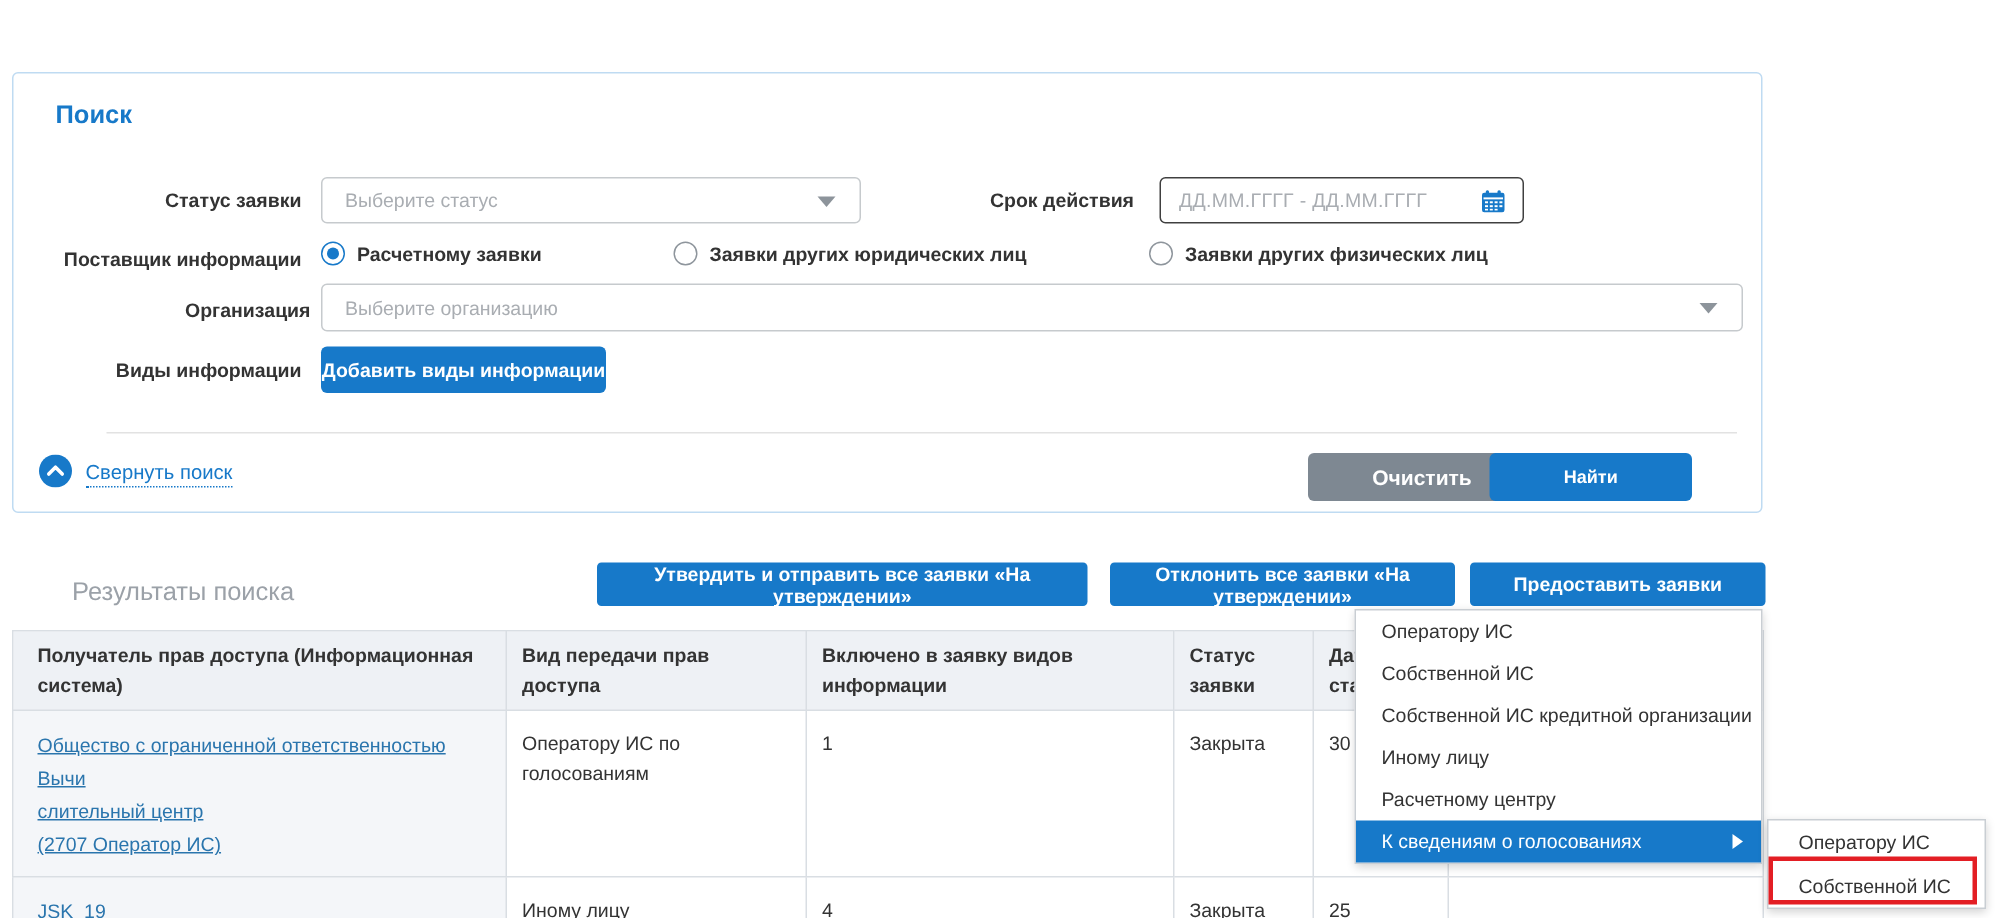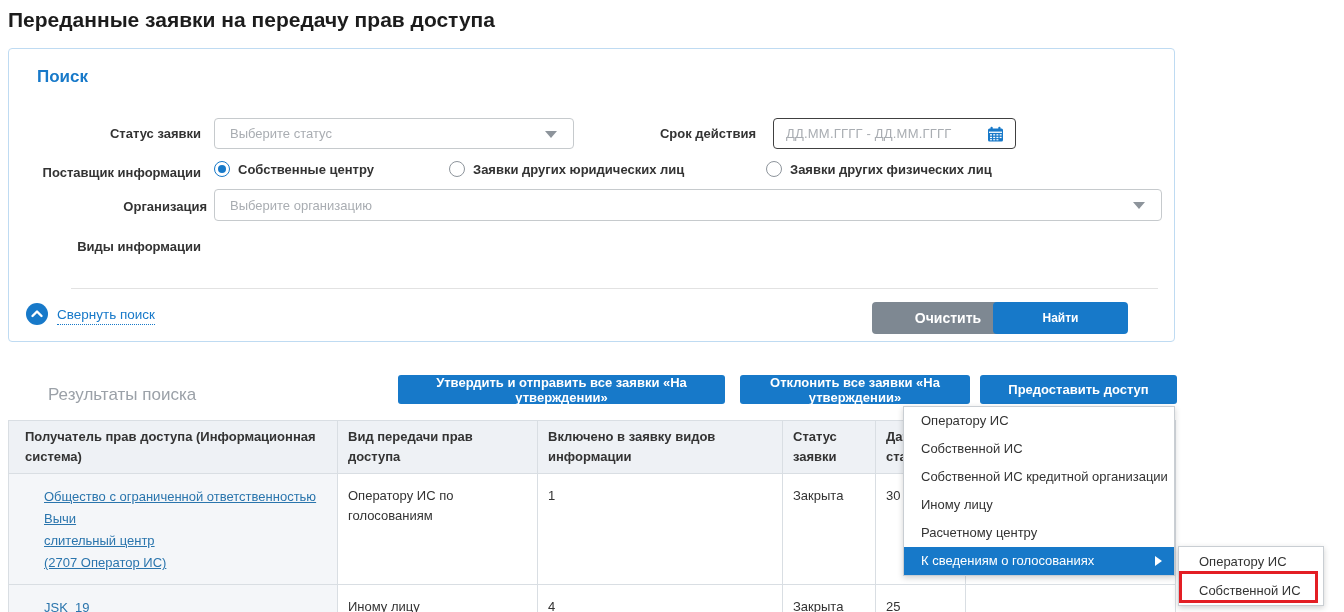--- a/index.html
+++ b/index.html
@@ -61,21 +61,21 @@
   .approve-btn { position:absolute; left:398px; top:375px; width:327px; height:29px; border-radius:3px; }
   .reject-btn  { position:absolute; left:740px; top:375px; width:230px; height:29px; border-radius:3px; }
   .grant-btn   { position:absolute; left:980px; top:375px; width:197px; height:29px; border-radius:3px; }
 
   table.results-table { position:absolute; left:8px; top:420px; width:1167px; border-collapse:collapse; table-layout:fixed; }
   .results-table th, .results-table td { border:1px solid var(--table-border,#d9dee3); font-size:13px; }
   .results-table th { background:var(--header-bg,#eef1f5); font-weight:bold; color:#333; text-align:left;
                       vertical-align:middle; padding:6px 10px; line-height:1.55; height:52px; }
   .results-table th.c1 { padding-left:16px; }
   .results-table td { vertical-align:top; padding:12px 10px 10px; line-height:1.55; color:#333; }
-  .results-table td.c1 { background:var(--col1-bg,#f4f6f9); padding-left:35px; }
+  .results-table td.c1 { background:var(--col1-bg,#f4f6f9); padding-left:16px; }
   .results-table tr.r1 td { height:73px; }
   .results-table tr.r2 td { height:62px; }
   .results-table td.c6 { text-align:right; padding-right:35px; }
   .results-table tr.r2 td.c6 { padding-top:32px; }
   a.tbl-link { color:var(--link,#2a75ad); text-decoration:underline; white-space:pre-line; line-height:22px; cursor:pointer; }
 
   
   .menu { position:absolute; left:903px; top:406px; width:272px; background:#fff;
           border:1px solid #c9ced3; box-shadow:0 2px 6px rgba(0,0,0,.18); z-index:10; }
   .menu-item { height:28px; line-height:28px; padding-left:17px; font-size:13px; color:#333; cursor:pointer; position:relative;
@@ -89,21 +89,20 @@
   .submenu .menu-item { height:29px; line-height:29px; padding-left:20px; }
 
   .highlight-box { position:absolute; left:1179px; top:571px; width:139px; height:32px;
                    border:3px solid var(--highlight-red,#e31e24); z-index:12; background:transparent; }
 </style>
 </head>
 <body>
 
 <div class="page">
 
-  <h1 class="page-title">Переданные заявки на передачу прав доступа</h1>
 
   <section class="search-panel">
     <div class="panel-title">Поиск</div>
 
     <label class="f-label l-status">Статус заявки</label>
     <div class="select status-select">
       <span class="ph">Выберите статус</span>
       <span class="caret"></span>
     </div>
 
@@ -127,57 +126,58 @@
           <rect x="3" y="13.2" width="2" height="1.1"></rect>
             <rect x="6.2" y="13.2" width="2" height="1.1"></rect>
             <rect x="9.4" y="13.2" width="2" height="1.1"></rect>
         </g>
       </svg>
     </div>
 
     <label class="f-label l-provider">Поставщик информации</label>
     <div class="radio-opt opt1">
       <span class="radio checked"></span>
-      <span class="radio-text">Собственные центру</span>
+      <span class="radio-text">Расчетному заявки</span>
     </div>
     <div class="radio-opt opt2">
       <span class="radio"></span>
       <span class="radio-text">Заявки других юридических лиц</span>
     </div>
     <div class="radio-opt opt3">
       <span class="radio"></span>
       <span class="radio-text">Заявки других физических лиц</span>
     </div>
 
     <label class="f-label l-org">Организация</label>
     <div class="select org-select">
       <span class="ph">Выберите организацию</span>
       <span class="caret"></span>
     </div>
 
     <label class="f-label l-info">Виды информации</label>
+    <button class="btn add-info-btn">Добавить виды информации</button>
 
     <div class="divider"></div>
 
     <div class="collapse-link">
       <svg width="22" height="22" viewBox="0 0 22 22">
         <circle cx="11" cy="11" r="11" fill="#1779c9"></circle>
         <polyline points="6.5,13 11,8.5 15.5,13" fill="none" stroke="#fff" stroke-width="2.4" stroke-linecap="round" stroke-linejoin="round"></polyline>
       </svg>
       <span class="collapse-text">Свернуть поиск</span>
     </div>
 
     <button class="btn clear-btn">Очистить</button>
     <button class="btn find-btn">Найти</button>
   </section>
 
   <div class="results-title">Результаты поиска</div>
   <button class="btn approve-btn">Утвердить и отправить все заявки «На утверждении»</button>
   <button class="btn reject-btn">Отклонить все заявки «На утверждении»</button>
-  <button class="btn grant-btn">Предоставить доступ</button>
+  <button class="btn grant-btn">Предоставить заявки</button>
 
   <table class="results-table">
     <colgroup>
       <col style="width:329px">
         <col style="width:200px">
         <col style="width:245px">
       <col style="width:93px">
         <col style="width:90px">
         <col style="width:210px">
     </colgroup>

